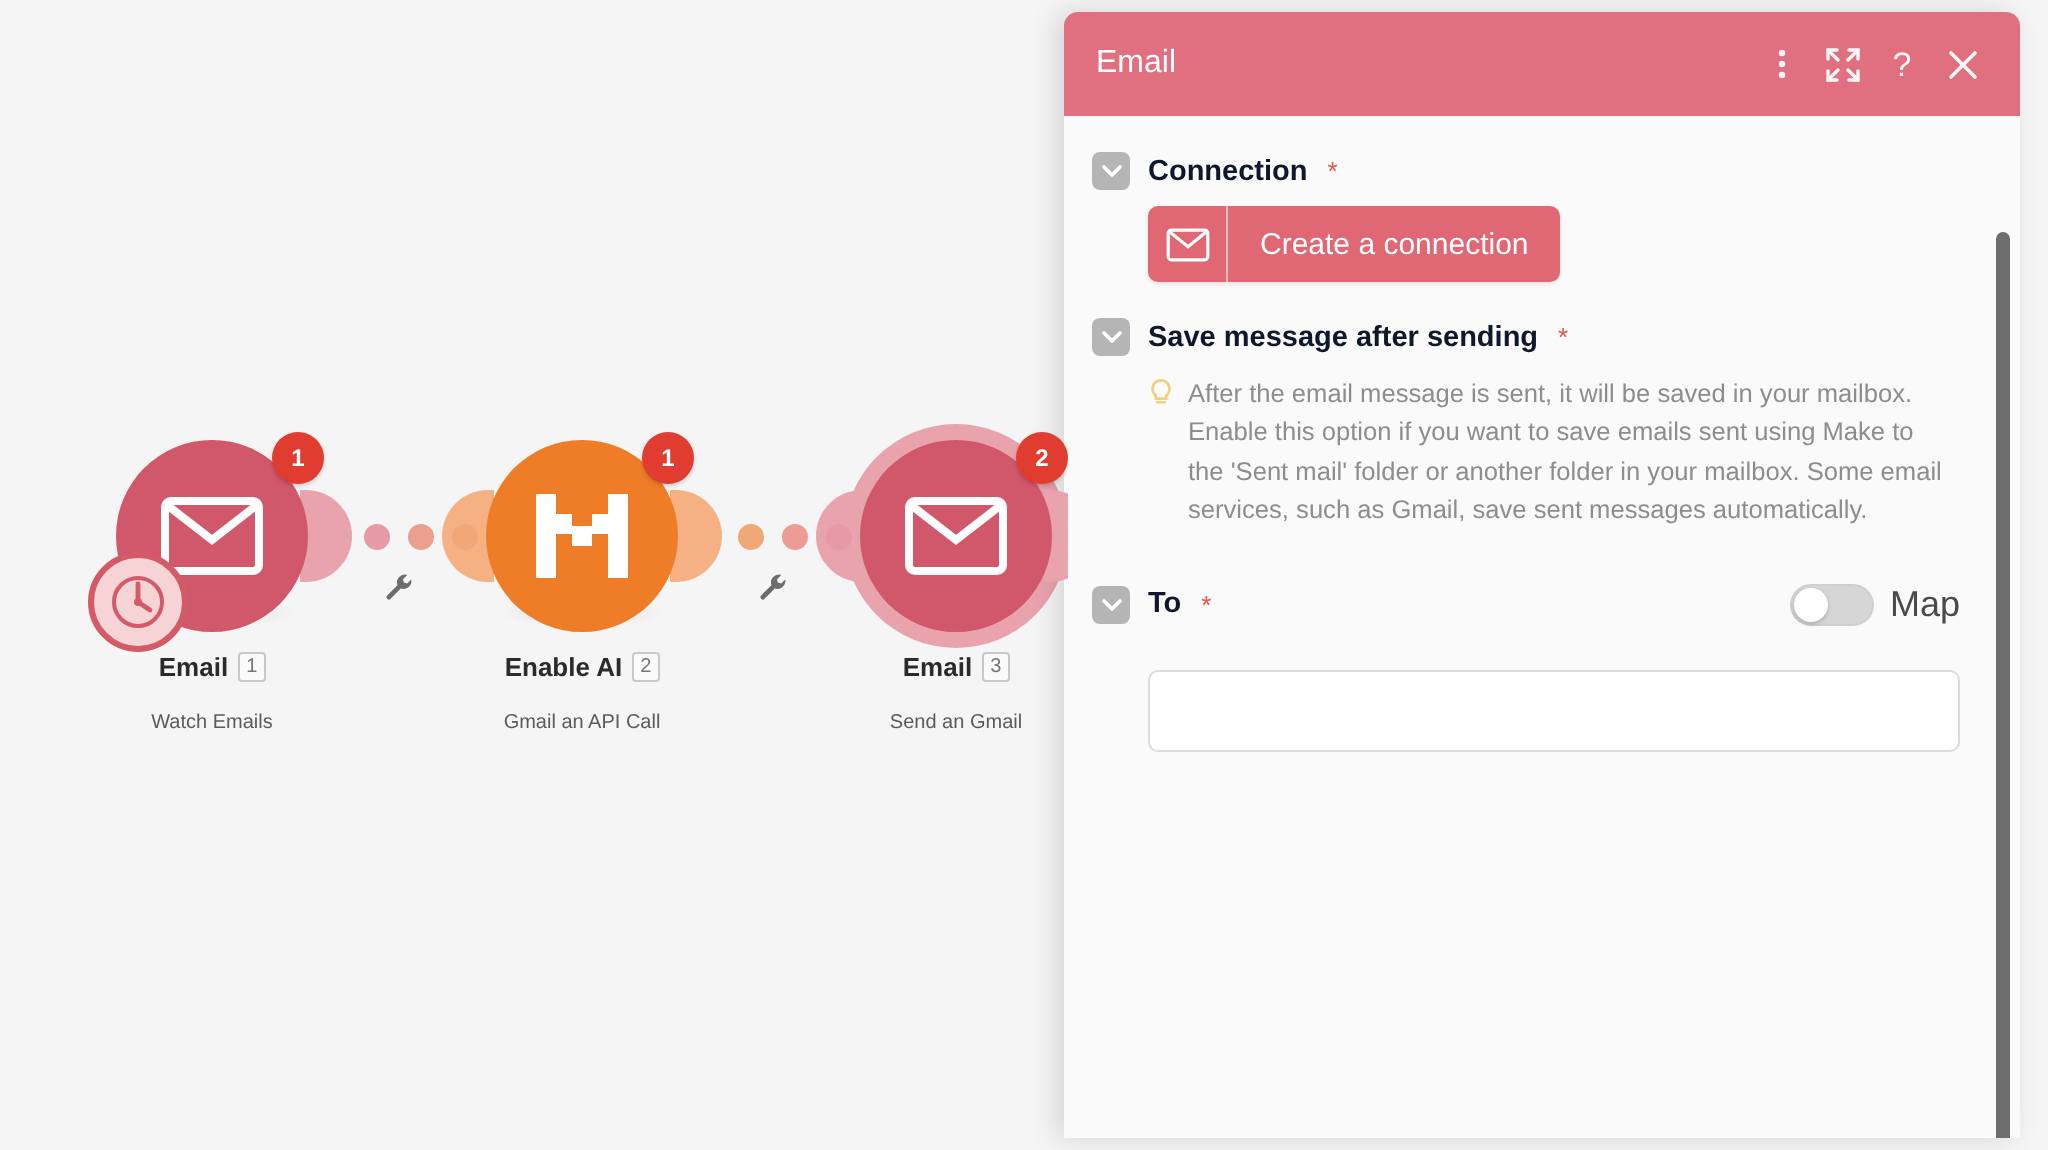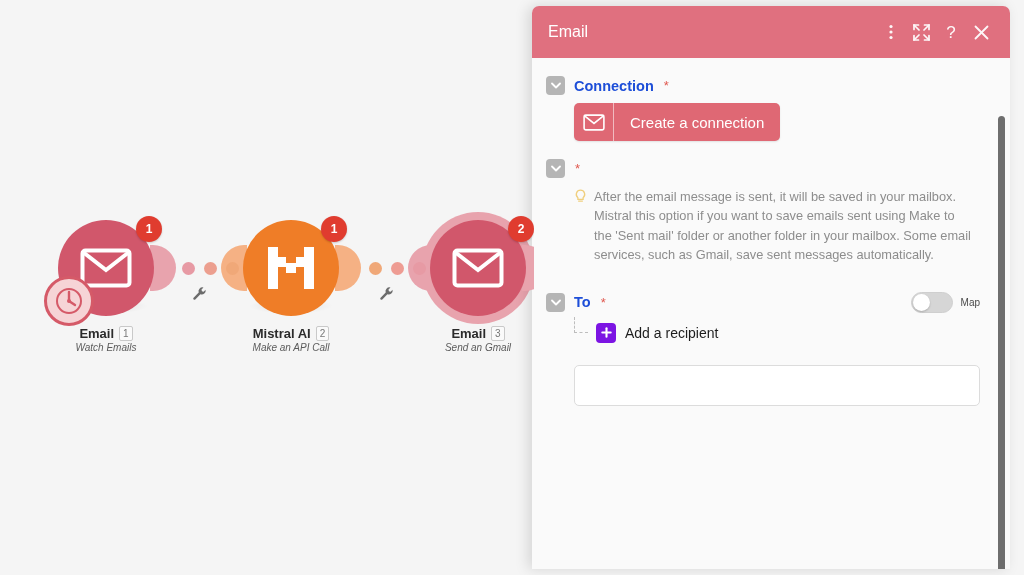--- a/index.html
+++ b/index.html
@@ -80,22 +80,22 @@
     font-size: 13px; font-weight: 700; color: #2b2b2b;
     white-space: nowrap;
     display:flex; align-items:center; justify-content:center; gap:5px;
   }
   .mod-num {
     font-size: 10px; font-weight: 400; color:#777;
     border:1px solid #c9c9c9; border-radius:2px;
     padding: 0 3px; line-height: 13px; background:#fafafa;
   }
   .mod-sub {
-    margin-top: 1px;
-    font-size: 10px; color:#5b5b5b; white-space: nowrap; font-style: italic;
+    margin-top: 15px;
+    font-size: 10px; color:#5b5b5b; white-space: nowrap;
   }
 
   .connector {
     position: absolute;
     display:flex; align-items:center; gap: 9px;
     z-index: 2;
   }
   .dot { width: 13px; height: 13px; border-radius: 50%; }
   .wrench {
     position:absolute;
@@ -150,38 +150,38 @@
     display: flex; align-items: center; gap: 9px;
   }
   .collapse-box {
     width: 19px; height: 19px; border-radius: 4px;
     background: #b5b5b5;
     display:flex; align-items:center; justify-content:center;
     flex: 0 0 19px;
   }
   .collapse-box svg { display:block; }
   .field-label {
-    font-size: 14.5px; font-weight: 700; color: #1d4ed8;
+    font-size: 14.5px; font-weight: 700; color: #0f172a;
   }
   .field-label.light { font-weight: 400; color:#2b2b2b; }
   .req { color:#e0584f; font-size: 13px; margin-left:1px; }
   .field-head-right { margin-left:auto; display:flex; align-items:center; gap:8px; }
 
   .toggle {
     width: 42px; height: 21px; border-radius: 11px;
     background: #d6d6d6; position: relative;
     border: 1px solid #cfcfcf;
   }
   .toggle-knob {
     position:absolute; left: 1px; top: 1px;
     width: 17px; height: 17px; border-radius: 50%;
     background: #fff;
     box-shadow: 0 1px 2px rgba(0,0,0,.2);
   }
-  .toggle-label { font-size: 10px; color:#4a4a4a; }
+  .toggle-label { font-size: 18px; color:#4a4a4a; }
 
   .field-content { padding-left: 28px; margin-top: 8px; }
 
   .btn-connection {
     display:inline-flex; align-items: stretch;
     background: #df6874; color:#fff;
     border-radius: 5px; overflow: hidden;
     height: 38px;
     box-shadow: 0 1px 2px rgba(0,0,0,.10);
   }
@@ -307,24 +307,24 @@
               <rect x="36" y="0" width="10" height="42"></rect>
               <rect x="10" y="10" width="8" height="10"></rect>
               <rect x="28" y="10" width="8" height="10"></rect>
               <rect x="18" y="16" width="10" height="10"></rect>
             </g>
           </svg>
         </div>
         <div class="badge">1</div>
       </div>
       <div class="mod-label">
-        <span>Mistral AI</span>
+        <span>Enable AI</span>
         <span class="mod-num">2</span>
       </div>
-      <div class="mod-sub">Make an API Call</div>
+      <div class="mod-sub">Gmail an API Call</div>
     </div>
 
     <div class="module" style="left:420px; top:220px;">
       <div class="mod-circle-wrap">
         <div class="mod-shadow"></div>
         <div class="mod-halo" style="background:#e8a3ad"></div>
         <div class="port left" style="background:#e8a3ad"></div>
         <div class="port right" style="background:#e8a3ad"></div>
         <div class="mod-circle" style="background:#d1576b">
           <svg width="52" height="40" viewBox="0 0 52 40">
@@ -405,31 +405,32 @@
         </div>
       </div>
 
       <div class="field" style="margin-top:18px;">
         <div class="field-head">
           <div class="collapse-box">
             <svg width="10" height="7" viewBox="0 0 10 7" fill="none" stroke="#fff" stroke-width="1.8" stroke-linecap="round" stroke-linejoin="round">
                 <path d="M1 1.5 L5 5.5 L9 1.5"></path>
               </svg>
           </div>
+          <span class="field-label">Save message after sending</span>
           <span class="req">*</span>
         </div>
         <div class="field-content">
           <div class="hint">
             <span class="bulb">
               <svg width="13" height="15" viewBox="0 0 13 15" fill="none" stroke="#f0cf7e" stroke-width="1.3">
                 <path d="M6.5 1.2a4.2 4.2 0 0 0-2.6 7.5v1.6h5.2V8.7A4.2 4.2 0 0 0 6.5 1.2z"></path>
                 <path d="M4.6 12.1h3.8" stroke-linecap="round"></path>
               </svg>
             </span>
-            <span>After the email message is sent, it will be saved in your mailbox. Mistral this option if you want to save emails sent using Make to the 'Sent mail' folder or another folder in your mailbox. Some email services, such as Gmail, save sent messages automatically.</span>
+            <span>After the email message is sent, it will be saved in your mailbox. Enable this option if you want to save emails sent using Make to the 'Sent mail' folder or another folder in your mailbox. Some email services, such as Gmail, save sent messages automatically.</span>
           </div>
         </div>
       </div>
 
       <div class="field" style="margin-top:27px;">
         <div class="field-head">
           <div class="collapse-box">
             <svg width="10" height="7" viewBox="0 0 10 7" fill="none" stroke="#fff" stroke-width="1.8" stroke-linecap="round" stroke-linejoin="round">
                 <path d="M1 1.5 L5 5.5 L9 1.5"></path>
               </svg>
@@ -437,30 +438,20 @@
           <span class="field-label">To</span>
           <span class="req">*</span>
           <div class="field-head-right">
             <div class="toggle">
               <div class="toggle-knob"></div>
             </div>
             <span class="toggle-label">Map</span>
           </div>
         </div>
         <div class="field-content" style="margin-top:10px;">
-          <div class="add-row">
-            <span class="tree-elbow"></span>
-            <span class="add-icon">
-              <svg width="11" height="11" viewBox="0 0 11 11" stroke="#fff" stroke-width="2.1" stroke-linecap="round">
-                  <path d="M5.5 1.3 V9.7"></path>
-                  <path d="M1.3 5.5 H9.7"></path>
-                </svg>
-            </span>
-            <span class="add-text">Add a recipient</span>
-          </div>
         </div>
       </div>
 
       <div class="field" style="margin-top:22px;">
         <div class="field-content">
           <div class="textbox"></div>
         </div>
       </div>
 
       <div class="scrollbar-track"></div>

